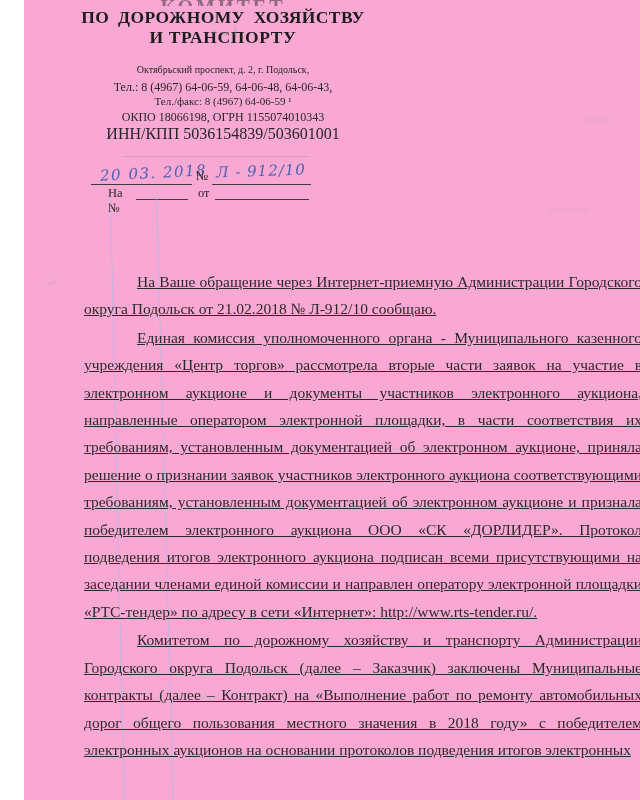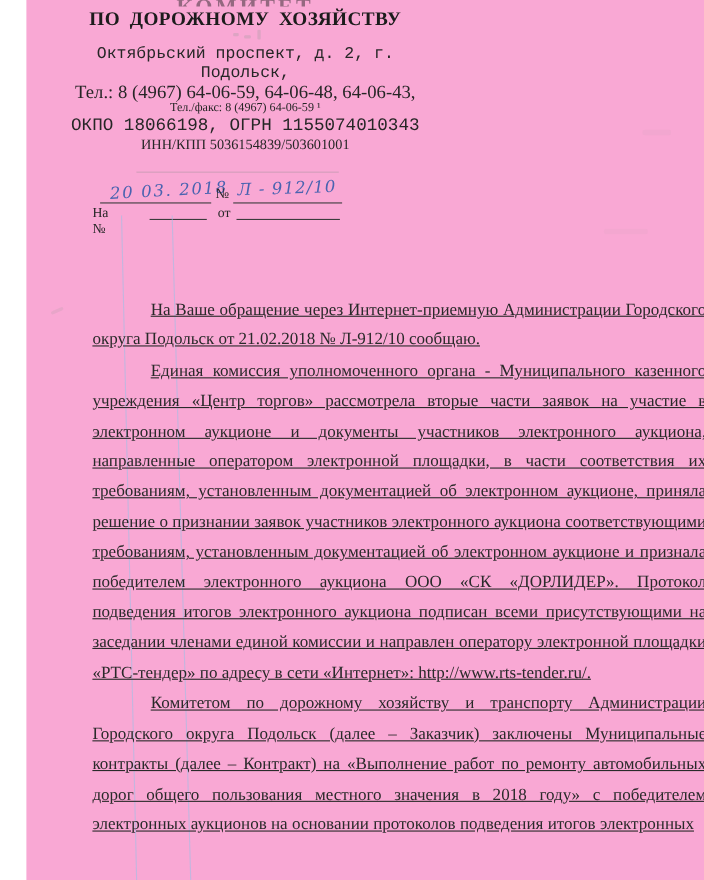--- a/index.html
+++ b/index.html
@@ -26,27 +26,27 @@
     margin-top:-17px;color:#1c1c1c;
   }
   .org1{
     font-weight:bold;font-size:17.5px;letter-spacing:.4px;
     word-spacing:4px;color:#1c1c1c;line-height:20px;margin-top:1px;
   }
   .org2{
     font-weight:bold;font-size:17.5px;letter-spacing:.6px;
     color:#1c1c1c;line-height:20px;
   }
-  .addr1{font-size:15px;margin-top:14px;line-height:17px;font-family:Liberation Mono, monospace;}
+  .addr1{font-size:10px;margin-top:14px;line-height:17px;}
   .addr2{font-size:13.5px;line-height:17px;}
-  .phone{font-size:17px;margin-top:2px;line-height:14px;}
+  .phone{font-size:12px;margin-top:2px;line-height:14px;}
   .fax{font-size:11px;line-height:14px;}
   .email{font-size:11.5px;font-style:italic;line-height:15px;}
-  .okpo{font-size:16px;line-height:16px;margin-top:1px;font-family:Liberation Mono, monospace;}
-  .inn{font-size:13px;line-height:16px;margin-top:1px;font-family:Liberation Serif, serif;}
+  .okpo{font-size:12px;line-height:16px;margin-top:1px;}
+  .inn{font-size:16px;line-height:16px;margin-top:1px;font-family:Liberation Serif, serif;}
   .inn-underline{
     position:absolute;left:100px;top:156px;width:184px;height:1px;
     background:#8a8a8a;opacity:.35;
   }
   
   .stamp-dot{position:absolute;background:#9a9a9a;opacity:.3;border-radius:1px;}
   .d1{left:188px;top:30px;width:5px;height:3px;}
   .d2{left:198px;top:32px;width:6px;height:3px;}
   .d3{left:210px;top:27px;width:3px;height:9px;}
   
@@ -60,21 +60,21 @@
     letter-spacing:1.5px;transform:rotate(-3deg);white-space:nowrap;
   }
   .num-sign{position:absolute;left:172px;top:168px;font-size:13px;}
   .hand-num{
     position:absolute;left:192px;top:162px;font-size:15px;
     letter-spacing:1px;transform:rotate(-2deg);white-space:nowrap;
   }
   .u{position:absolute;height:1px;background:#3c3c3c;}
   .u1{left:67px;top:184px;width:101px;}
   .u2{left:188px;top:184px;width:99px;}
-  .na-label{position:absolute;left:60px;top:186px;font-size:12.5px;}
+  .na-label{position:absolute;left:84px;top:186px;font-size:12.5px;}
   .u3{left:112px;top:199px;width:52px;}
   .ot-label{position:absolute;left:174px;top:186px;font-size:12.5px;}
   .u4{left:191px;top:199px;width:94px;}
   
   .blue-line{
     position:absolute;width:1.3px;background:#9fc0e6;opacity:.6;
     transform-origin:top center;
   }
   .bl1{left:86px;top:196px;height:606px;transform:rotate(-1.3deg);}
   .bl2{left:132px;top:196px;height:606px;transform:rotate(-1.6deg);}
@@ -97,20 +97,21 @@
 </head>
 <body>
 
 <div class="page">
 
   <div class="letterhead">
     <div class="org-cropped">
       <span>КОМИТЕТ</span>
     </div>
     <div class="org1">ПО ДОРОЖНОМУ ХОЗЯЙСТВУ</div>
+    <div class="org2">И ТРАНСПОРТУ</div>
     <div class="addr1">Октябрьский проспект, д. 2,  г. Подольск,</div>
     <div class="phone">Тел.: 8 (4967) 64-06-59, 64-06-48, 64-06-43,</div>
     <div class="fax">Тел./факс: 8 (4967) 64-06-59 ¹</div>
     <div class="okpo">ОКПО 18066198, ОГРН 1155074010343</div>
     <div class="inn">ИНН/КПП 5036154839/503601001</div>
   </div>
   <div class="inn-underline"></div>
 
   <div class="stamp-dot d1"></div>
   <div class="stamp-dot d2"></div>

